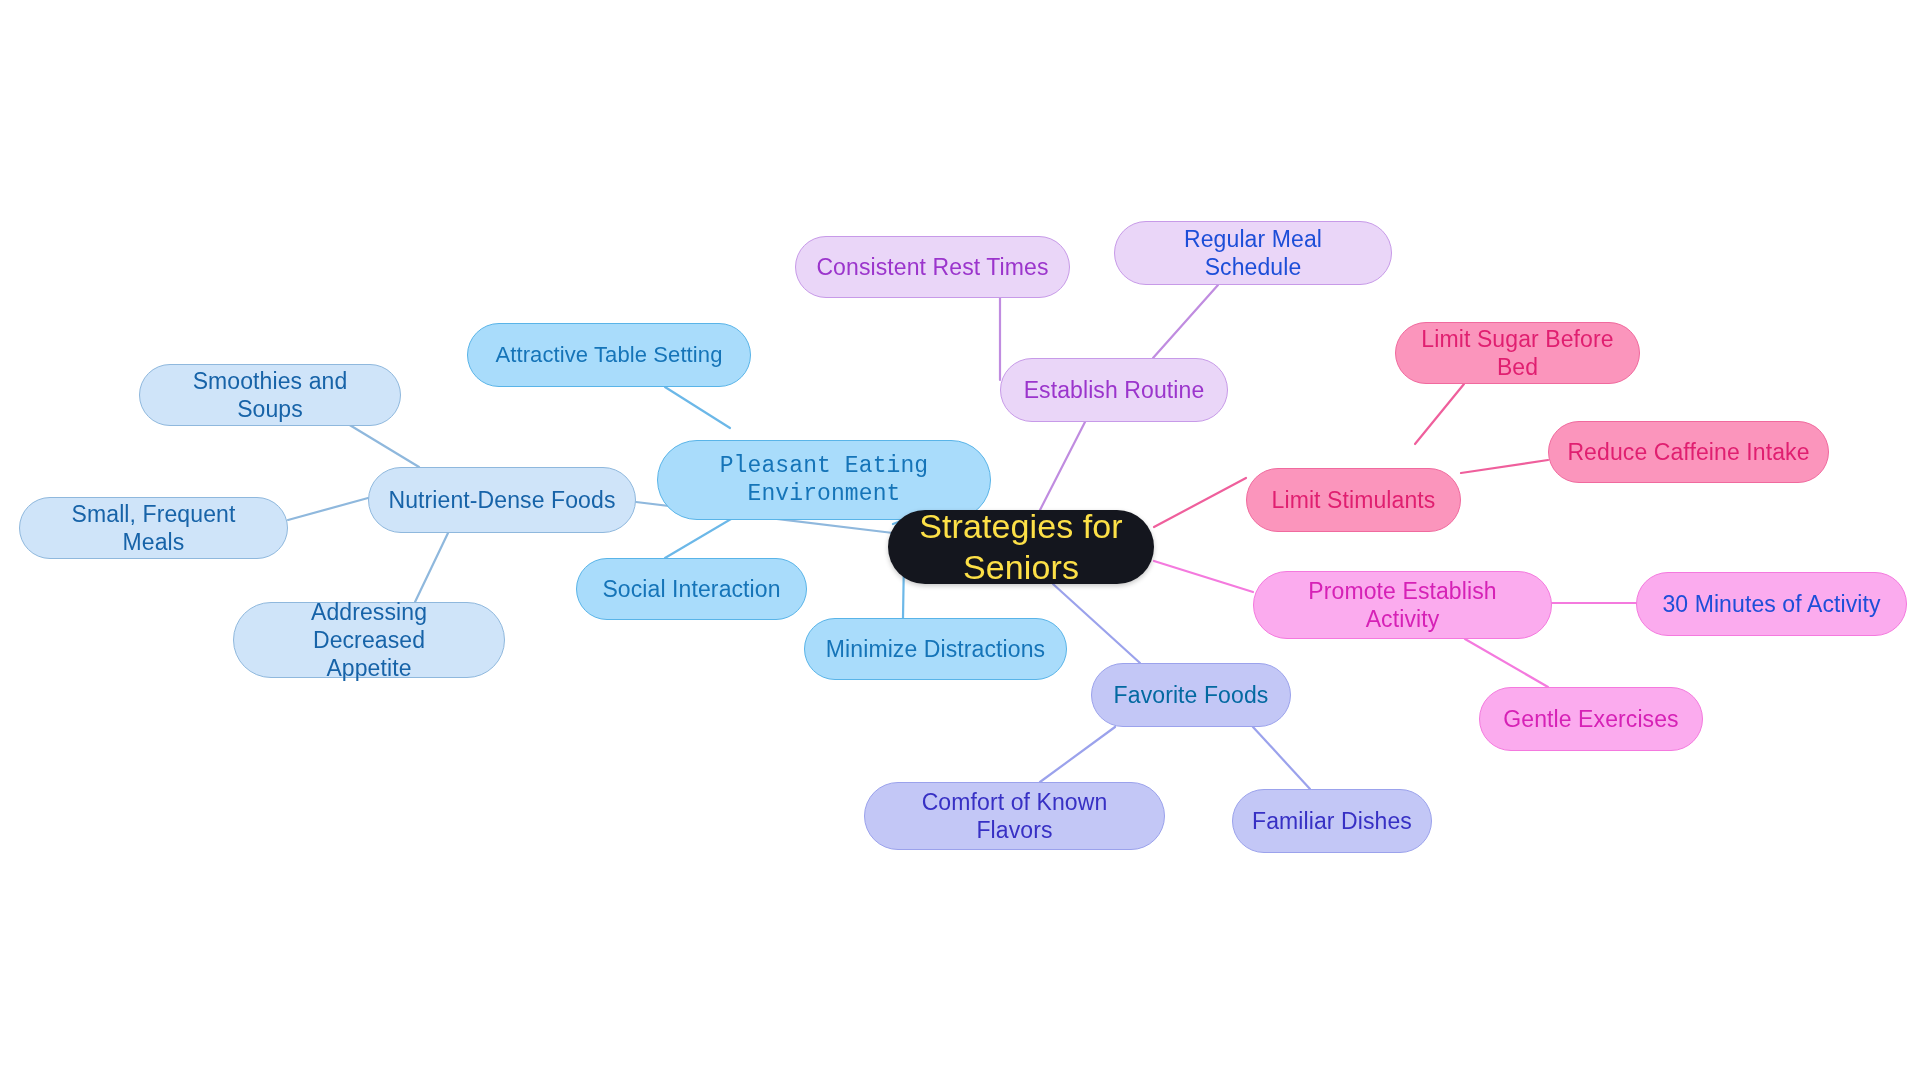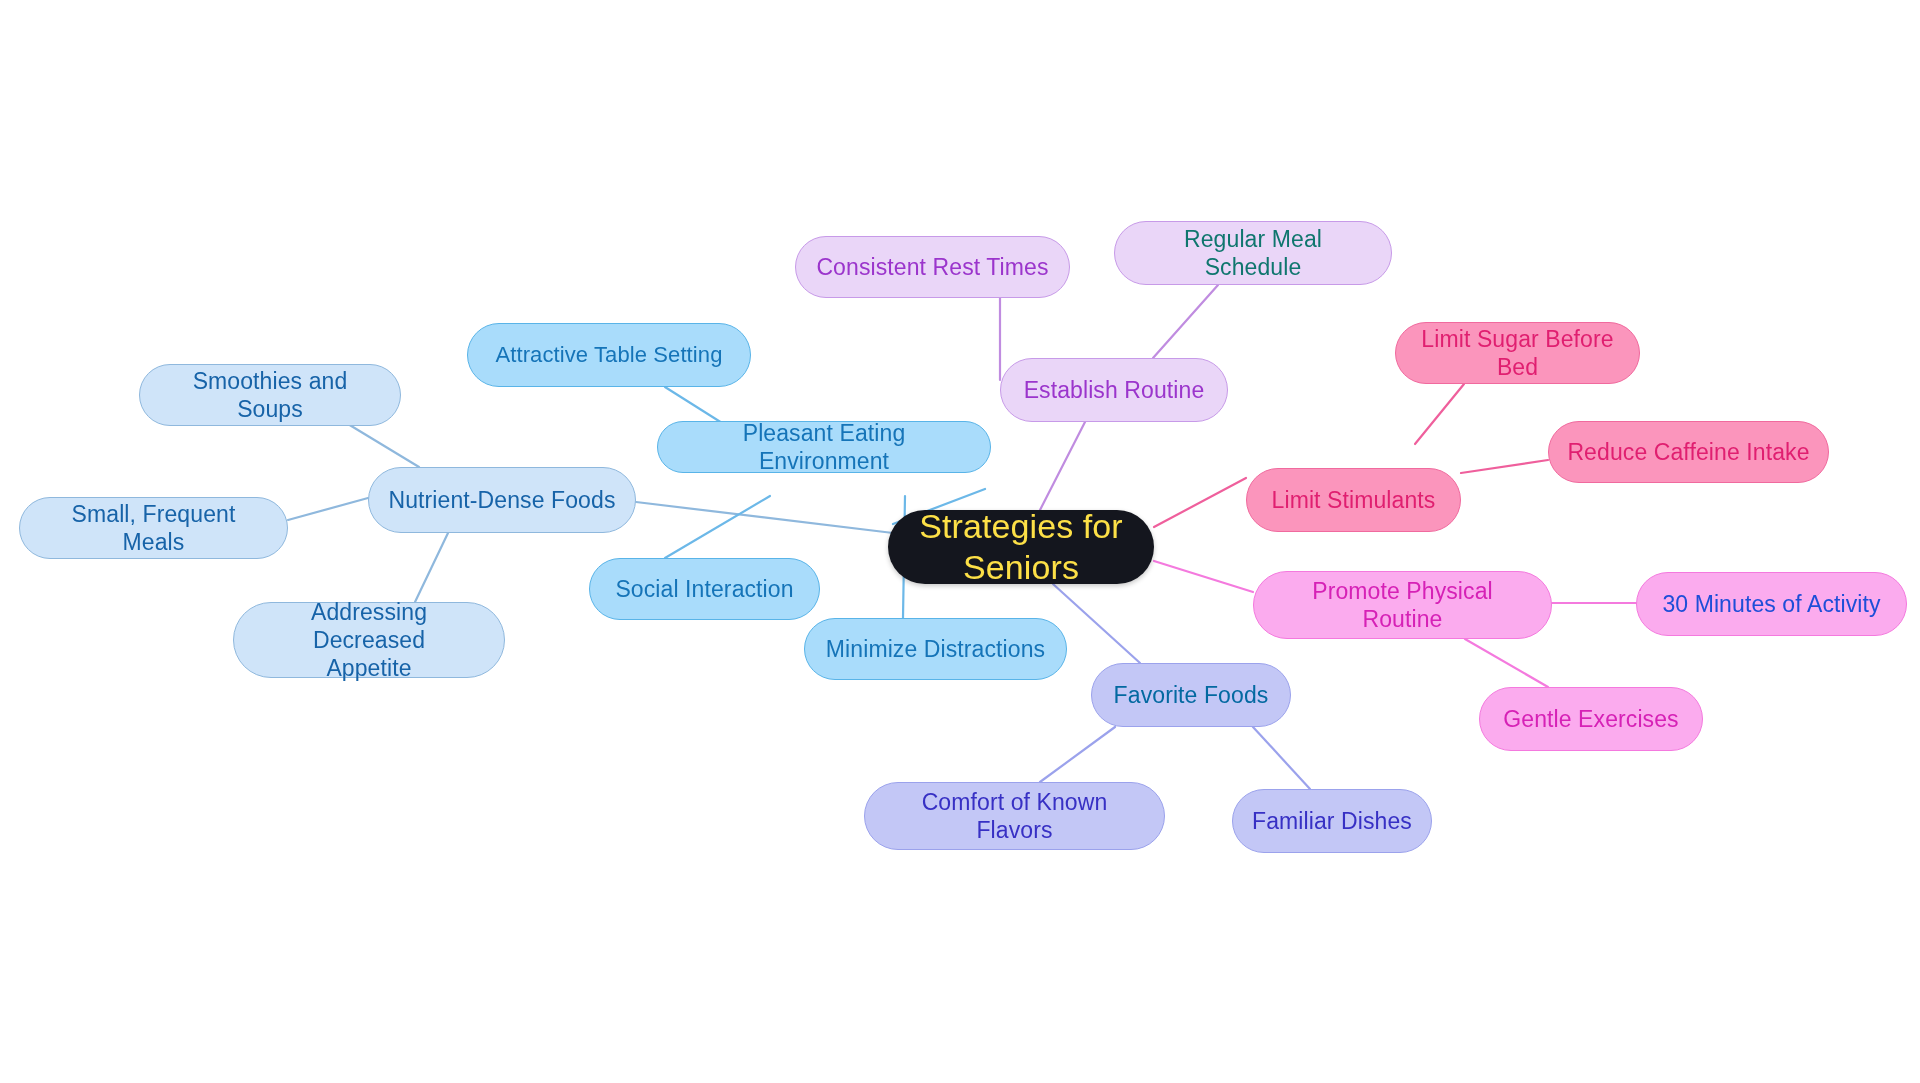--- a/index.html
+++ b/index.html
@@ -73,30 +73,30 @@
       <line x1="1115" y1="727" x2="1040" y2="782" stroke="#9ba2ec" stroke-width="2.2" stroke-linecap="round"></line>
       <line x1="1253" y1="727" x2="1310" y2="789" stroke="#9ba2ec" stroke-width="2.2" stroke-linecap="round"></line>
     </svg>
   <div id="node-layer">
       <div class="node" style="left: 139px; top: 364px; width: 262px; height: 62px; background: rgb(207, 228, 249); border-color: rgb(143, 184, 221); color: rgb(23, 99, 168); font-size: 23px;"><span>Smoothies and Soups</span></div>
       <div class="node" style="left: 19px; top: 497px; width: 269px; height: 62px; background: rgb(207, 228, 249); border-color: rgb(143, 184, 221); color: rgb(23, 99, 168); font-size: 23px;"><span>Small, Frequent Meals</span></div>
       <div class="node" style="left: 368px; top: 467px; width: 268px; height: 66px; background: rgb(207, 228, 249); border-color: rgb(143, 184, 221); color: rgb(23, 99, 168); font-size: 23px;"><span>Nutrient-Dense Foods</span></div>
       <div class="node" style="left: 233px; top: 602px; width: 272px; height: 76px; background: rgb(207, 228, 249); border-color: rgb(143, 184, 221); color: rgb(23, 99, 168); font-size: 23px;"><span>Addressing Decreased
 Appetite</span></div>
       <div class="node" style="left: 467px; top: 323px; width: 284px; height: 64px; background: rgb(169, 220, 251); border-color: rgb(89, 180, 232); color: rgb(21, 116, 184); font-size: 22px; justify-content: center;"><span>Attractive Table Setting</span></div>
-      <div class="node" style="left: 657px; top: 421px; width: 334px; height: 52px; background: rgb(169, 220, 251); border-color: rgb(89, 180, 232); color: rgb(21, 116, 184); font-size: 23px;"><span>Pleasant Eating Environment</span></div>
-      <div class="node" style="left: 589px; top: 558px; width: 231px; height: 62px; background: rgb(169, 220, 251); border-color: rgb(89, 180, 232); color: rgb(21, 116, 184); font-size: 23px;"><span>Social Interaction</span></div>
+      <div class="node" style="left: 657px; top: 440px; width: 334px; height: 80px; background: rgb(169, 220, 251); border-color: rgb(89, 180, 232); color: rgb(21, 116, 184); font-size: 23px; font-family: Liberation Mono, monospace;"><span>Pleasant Eating Environment</span></div>
+      <div class="node" style="left: 576px; top: 558px; width: 231px; height: 62px; background: rgb(169, 220, 251); border-color: rgb(89, 180, 232); color: rgb(21, 116, 184); font-size: 23px;"><span>Social Interaction</span></div>
       <div class="node" style="left: 804px; top: 618px; width: 263px; height: 62px; background: rgb(169, 220, 251); border-color: rgb(89, 180, 232); color: rgb(21, 116, 184); font-size: 23px;"><span>Minimize Distractions</span></div>
       <div class="node" style="left: 795px; top: 236px; width: 275px; height: 62px; background: rgb(234, 214, 248); border-color: rgb(199, 154, 232); color: rgb(155, 53, 204); font-size: 23px;"><span>Consistent Rest Times</span></div>
-      <div class="node" style="left: 1114px; top: 221px; width: 278px; height: 64px; background: rgb(234, 214, 248); border-color: rgb(199, 154, 232); color: #0f766e; font-size: 23px;"><span>Regular Meal Schedule</span></div>
+      <div class="node" style="left: 1114px; top: 221px; width: 278px; height: 64px; background: rgb(234, 214, 248); border-color: rgb(199, 154, 232); color: #1d4ed8; font-size: 23px;"><span>Regular Meal Schedule</span></div>
       <div class="node" style="left: 1000px; top: 358px; width: 228px; height: 64px; background: rgb(234, 214, 248); border-color: rgb(199, 154, 232); color: rgb(155, 53, 204); font-size: 23px;"><span>Establish Routine</span></div>
       <div class="node" style="left: 1395px; top: 322px; width: 245px; height: 62px; background: rgb(251, 149, 188); border-color: rgb(240, 106, 158); color: rgb(224, 31, 112); font-size: 23px;"><span>Limit Sugar Before Bed</span></div>
       <div class="node" style="left: 1246px; top: 444px; width: 215px; height: 64px; background: rgb(251, 149, 188); border-color: rgb(240, 106, 158); color: rgb(224, 31, 112); font-size: 23px; margin-top: 24px;"><span>Limit Stimulants</span></div>
       <div class="node" style="left: 1548px; top: 421px; width: 281px; height: 62px; background: rgb(251, 149, 188); border-color: rgb(240, 106, 158); color: rgb(224, 31, 112); font-size: 23px;"><span>Reduce Caffeine Intake</span></div>
-      <div class="node" style="left: 1253px; top: 571px; width: 299px; height: 68px; background: rgb(251, 171, 238); border-color: rgb(244, 121, 222); color: rgb(214, 33, 182); font-size: 23px;"><span>Promote Physical Routine</span></div>
+      <div class="node" style="left: 1253px; top: 571px; width: 299px; height: 68px; background: rgb(251, 171, 238); border-color: rgb(244, 121, 222); color: rgb(214, 33, 182); font-size: 23px;"><span>Promote Establish Activity</span></div>
       <div class="node" style="left: 1636px; top: 572px; width: 271px; height: 64px; background: rgb(251, 171, 238); border-color: rgb(244, 121, 222); color: #1d4ed8; font-size: 23px;"><span>30 Minutes of Activity</span></div>
       <div class="node" style="left: 1479px; top: 687px; width: 224px; height: 64px; background: rgb(251, 171, 238); border-color: rgb(244, 121, 222); color: rgb(214, 33, 182); font-size: 23px;"><span>Gentle Exercises</span></div>
       <div class="node" style="left: 1091px; top: 663px; width: 200px; height: 64px; background: rgb(195, 199, 246); border-color: rgb(155, 162, 236); color: #0369a1; font-size: 23px;"><span>Favorite Foods</span></div>
       <div class="node" style="left: 864px; top: 782px; width: 301px; height: 68px; background: rgb(195, 199, 246); border-color: rgb(155, 162, 236); color: rgb(55, 48, 196); font-size: 23px;"><span>Comfort of Known Flavors</span></div>
       <div class="node" style="left: 1232px; top: 789px; width: 200px; height: 64px; background: rgb(195, 199, 246); border-color: rgb(155, 162, 236); color: rgb(55, 48, 196); font-size: 23px;"><span>Familiar Dishes</span></div>
       <div class="node root" style="left: 888px; top: 510px; width: 266px; height: 74px; background: rgb(20, 22, 30); border-color: rgb(20, 22, 30); color: #fde047; font-size: 34px;"><span>Strategies for Seniors</span></div>
     </div>
 </div>
 
 </body></html>

